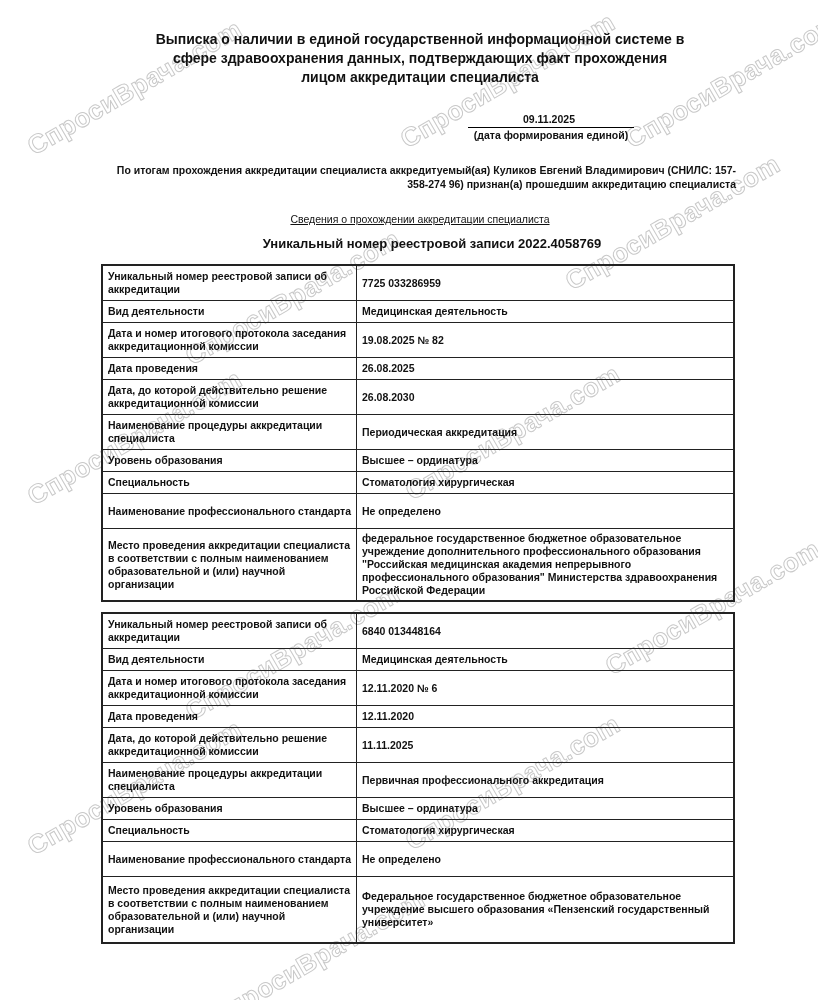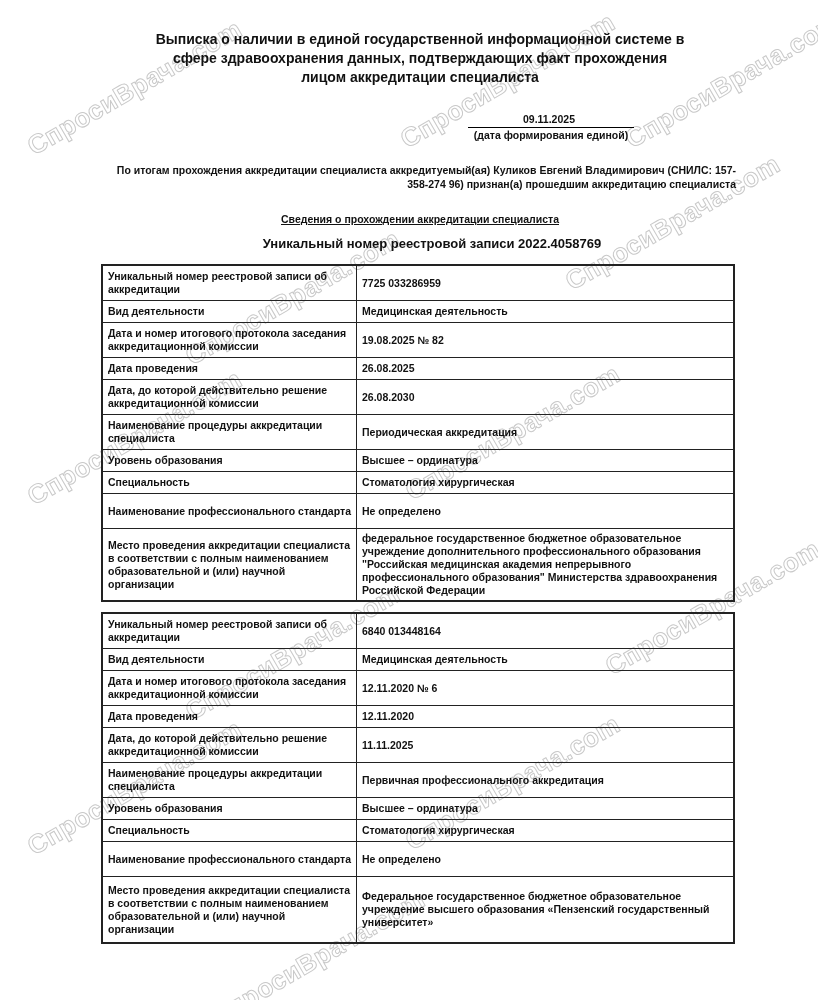--- a/index.html
+++ b/index.html
@@ -22,21 +22,21 @@
   .date-block { position: absolute; left: 468px; top: 113px; width: 166px; text-align: center; }
   .date-value { font-weight: bold; font-size: 10.5px; padding-right: 4px; text-align: center; line-height: 13px; }
   .date-line { border-top: 1px solid #000; margin: 1px 0 1px 0; }
   .date-caption { font-weight: bold; font-size: 10.5px; line-height: 13px; }
   .intro {
     position: absolute; left: 100px; top: 163px; width: 636px;
     text-align: right; font-weight: bold; font-size: 10.5px; line-height: 14px;
   }
   .section-heading {
     position: absolute; left: 150px; top: 213px; width: 540px; text-align: center;
-    font-weight: bold; font-size: 10.5px; text-decoration: underline;
+    font-weight: normal; font-size: 10.5px; text-decoration: underline;
   }
   .registry-heading {
     position: absolute; left: 162px; top: 236px; width: 540px; text-align: center;
     font-weight: bold; font-size: 13px;
   }
   table.acc {
     position: absolute; left: 101px; width: 634px; border-collapse: collapse;
     border: 2px solid #222; font-size: 10.5px; font-weight: bold; table-layout: fixed;
   }
   table.acc td {

